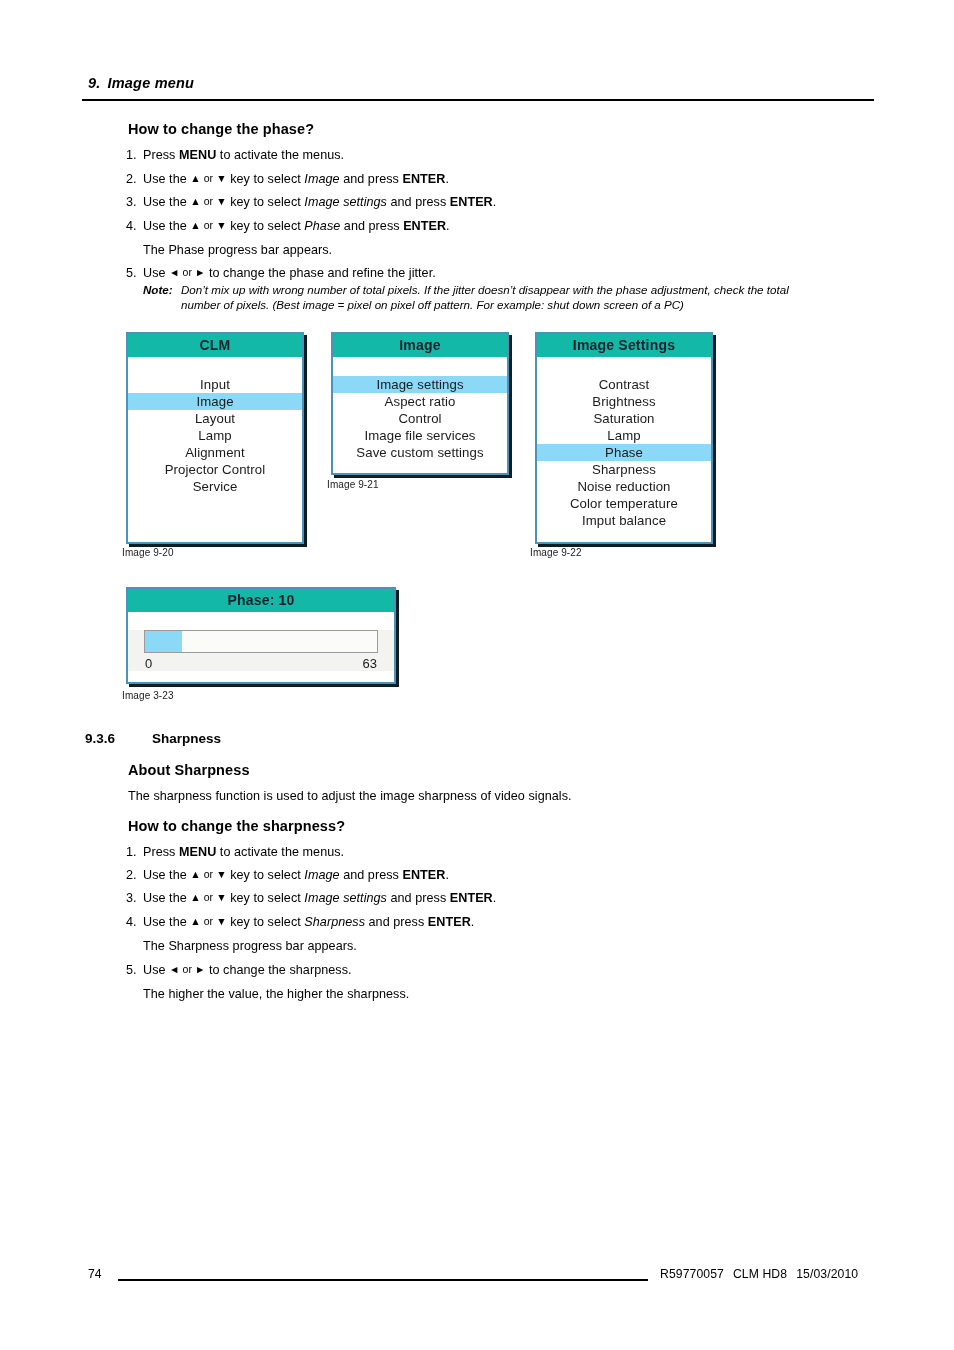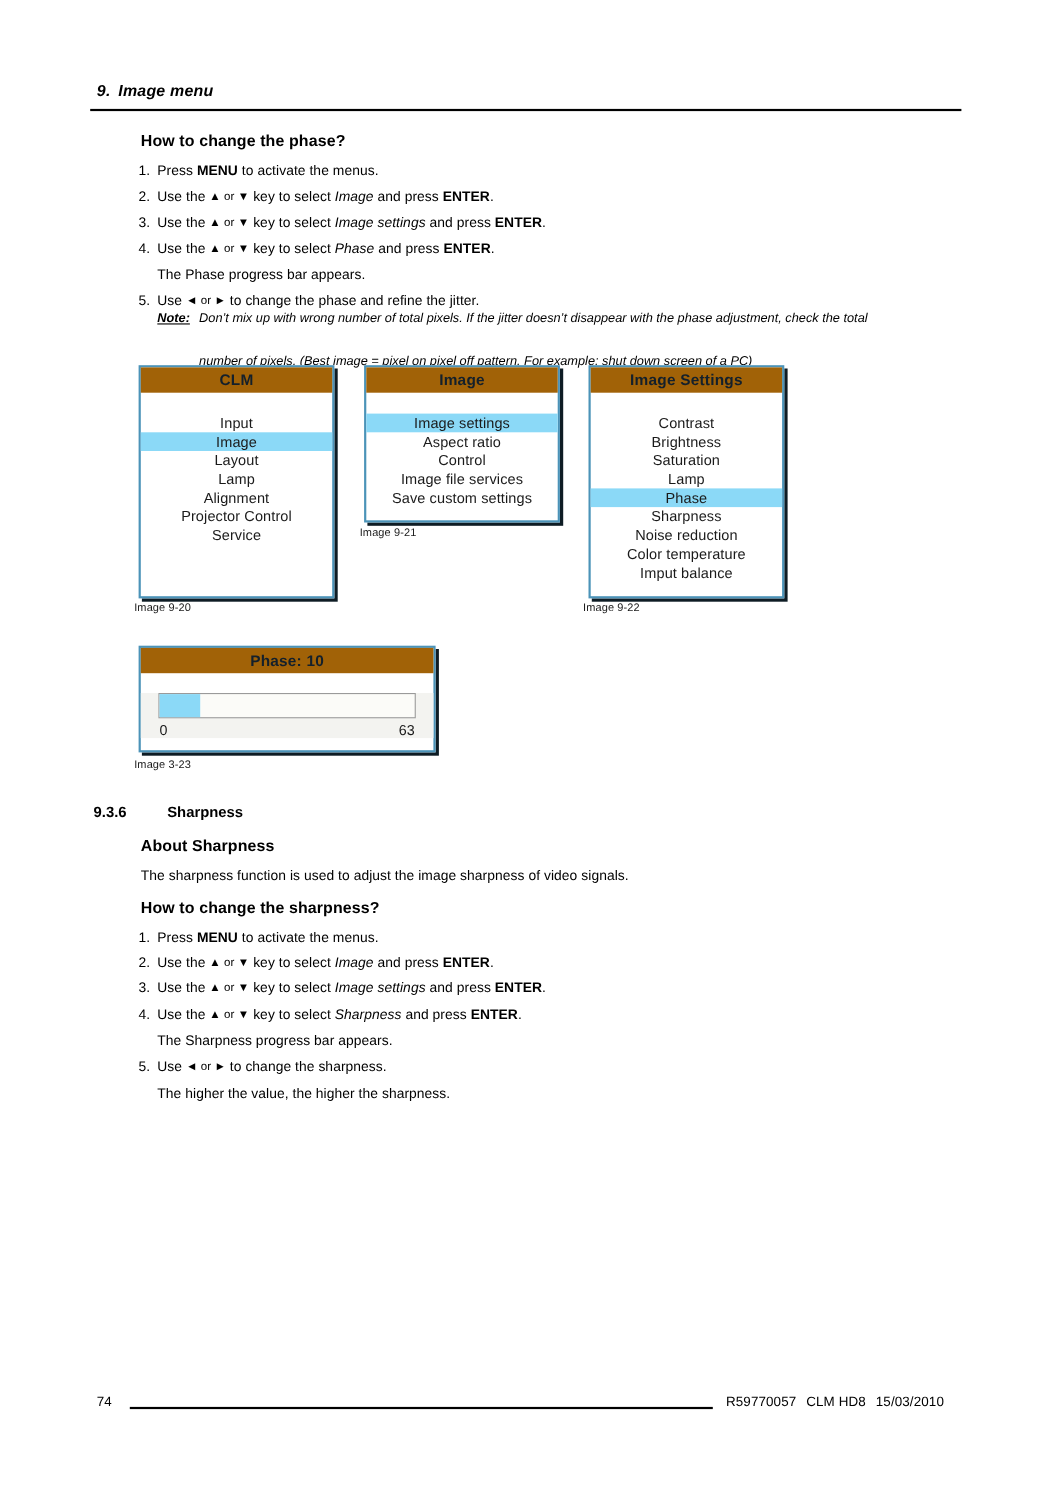--- a/index.html
+++ b/index.html
@@ -88,39 +88,37 @@
     font-size: 11.6px;
     font-style: italic;
     line-height: 14.5px;
     width: 740px;
   }
   .note-block .note-lbl {
     font-weight: bold;
     font-style: italic;
     display: inline-block;
     width: 38px;
-    text-decoration: underline;
   }
   .note-block .note-l2 {
     display: block;
     margin-left: 38px;
-    margin-top: 24px;
   }
 
   
   .osd {
     position: absolute;
     background: #ffffff;
     border: 2px solid #4b93b8;
     box-sizing: border-box;
     box-shadow: 3px 3px 0 0 #0e1c24;
     font-size: 13px;
   }
   .osd-title {
-    background: #a16207;
+    background: #14b8a6;
     color: #14202b;
     font-weight: bold;
     font-size: 14px;
     text-align: center;
     padding: 3px 0 4px 0;
     line-height: 16px;
     letter-spacing: 0.2px;
   }
   .osd-gap { height: 19px; }
   .osd-list { padding: 0; }

